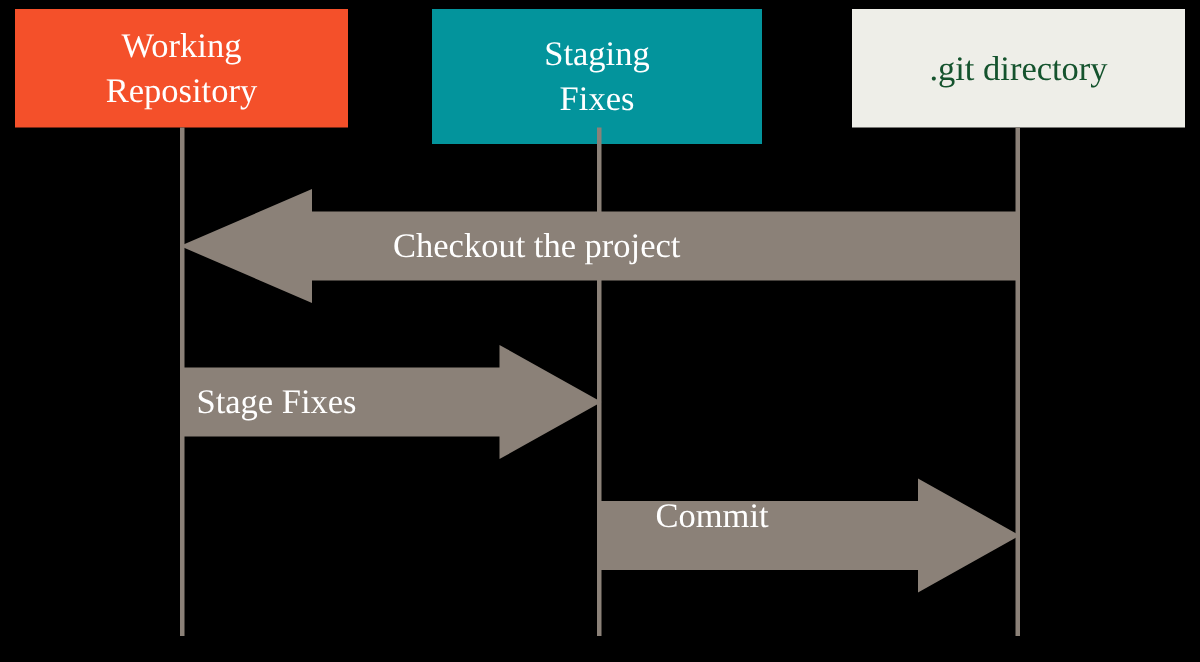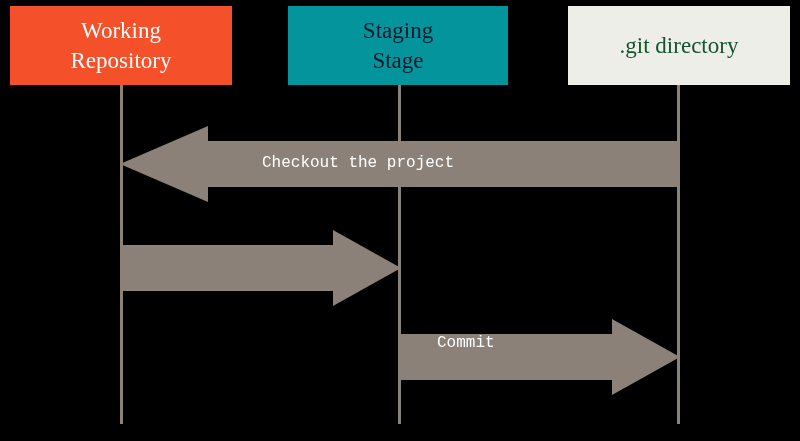--- a/index.html
+++ b/index.html
@@ -35,23 +35,23 @@
     white-space: pre;
   }
   .area-box .line { display: block; font-family: Liberation Serif, serif; }
 
   #box-working {
     left: 10px; top: 6px; width: 222px; height: 79px;
     background: #f4502a;
     color: #ffffff;
   }
   #box-staging {
-    left: 288px; top: 6px; width: 220px; height: 79px;
+    left: 288px; top: 6px; width: 220px; height: 90px;
     background: #03949c;
-    color: #0f172a;
+    color: #ffffff;
   }
   #box-repo {
     left: 568px; top: 6px; width: 222px; height: 79px;
     background: #eeeee8;
     color: #14532d;
   }
 
   
   .lifeline {
     position: absolute;
@@ -67,22 +67,22 @@
   
   .arrow {
     position: absolute;
   }
   .arrow svg {
     display: block;
     overflow: visible;
   }
   .arrow-label {
     position: absolute;
-    font-family: Liberation Mono, monospace;
-    font-size: 16px;
+    font-family: Liberation Serif, serif;
+    font-size: 23px;
     line-height: 23px;
     color: #ffffff;
     white-space: pre;
     letter-spacing: 0px;
   }
 
   #arrow-checkout { left: 120px; top: 126px; }
   #label-checkout { left: 262px; top: 152px; }
 
   #arrow-stage    { left: 120px; top: 230px; }
@@ -96,21 +96,21 @@
 
 <div id="canvas">
 
   <div class="area-box" id="box-working">
     <span class="line">Working</span>
     <span class="line">Repository</span>
   </div>
 
   <div class="area-box" id="box-staging">
     <span class="line">Staging</span>
-    <span class="line">Stage</span>
+    <span class="line">Fixes</span>
   </div>
 
   <div class="area-box" id="box-repo">
     <span class="line">.git directory</span>
   </div>
 
   <div class="lifeline" id="lifeline-working"></div>
   <div class="lifeline" id="lifeline-staging"></div>
   <div class="lifeline" id="lifeline-repo"></div>
 
@@ -119,20 +119,21 @@
       <polygon fill="#8b8178" points="0,38 88,0 88,15 560,15 560,61 88,61 88,76"></polygon>
     </svg>
   </div>
   <div class="arrow-label" id="label-checkout">Checkout the project</div>
 
   <div class="arrow" id="arrow-stage">
     <svg width="281" height="76" viewBox="0 0 281 76">
       <polygon fill="#8b8178" points="281,38 213,0 213,15 0,15 0,61 213,61 213,76"></polygon>
     </svg>
   </div>
+  <div class="arrow-label" id="label-stage">Stage Fixes</div>
 
   <div class="arrow" id="arrow-commit">
     <svg width="281" height="76" viewBox="0 0 281 76">
       <polygon fill="#8b8178" points="281,38 213,0 213,15 0,15 0,61 213,61 213,76"></polygon>
     </svg>
   </div>
   <div class="arrow-label" id="label-commit">Commit</div>
 
 </div>
 

